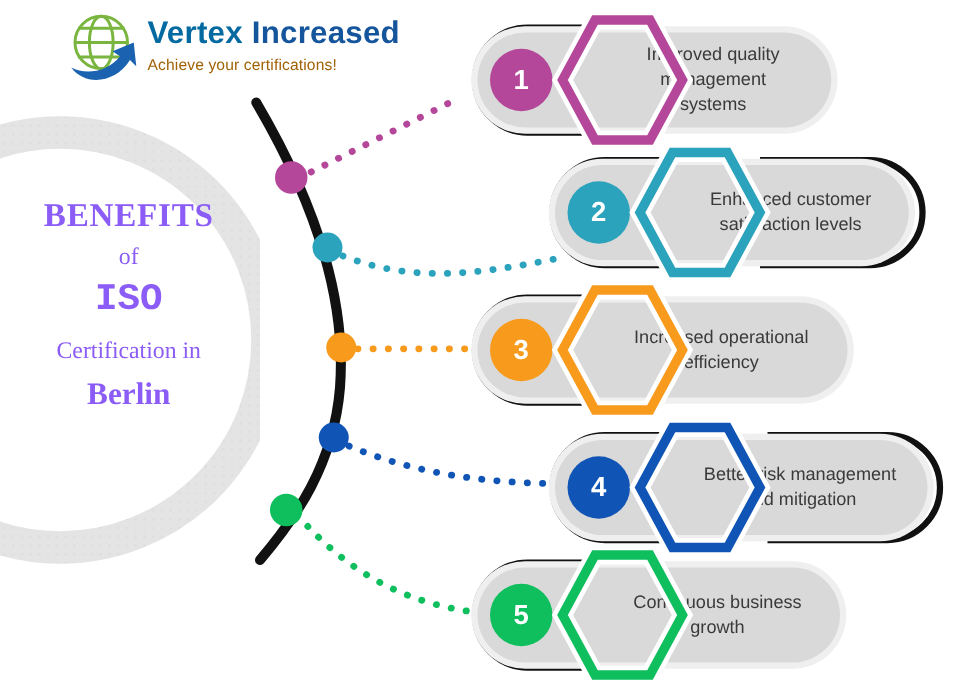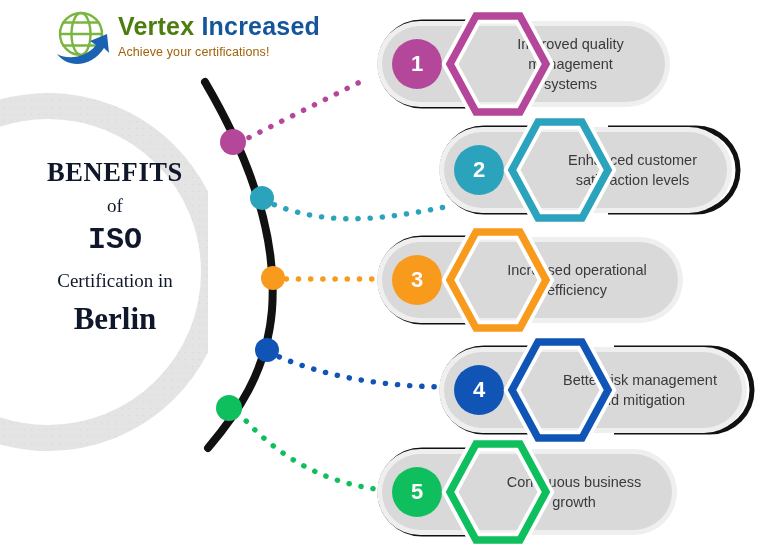--- a/index.html
+++ b/index.html
@@ -9,34 +9,34 @@
     font-family:"Liberation Sans", sans-serif;
     position:relative;
   }
   #stage{position:absolute;left:0;top:0;width:768px;height:545px;}
 
   
   #logo{position:absolute;left:52px;top:6px;width:230px;height:66px;}
   #logo-mark{position:absolute;left:0;top:2px;width:62px;height:60px;}
   #logo-type{position:absolute;left:66px;top:8px;}
   .brand-line{font-size:25px;font-weight:bold;letter-spacing:.2px;line-height:1;white-space:nowrap;}
-  .brand-vertex{color:#4d7c0f;}
+  .brand-vertex{color:#0369a1;}
   .brand-cert{color:#15559C;}
   .brand-tag{font-size:12.5px;color:#a16207;margin-top:6px;white-space:nowrap;letter-spacing:.1px;}
 
   #title-block{
-    position:absolute;left:24px;top:158px;width:182px;
-    text-align:center;color:#0f172a;
+    position:absolute;left:12px;top:158px;width:182px;
+    text-align:center;color:#8b5cf6;
     font-family:"Liberation Serif", serif;
   }
   .t-benefits{font-size:26.5px;font-weight:bold;letter-spacing:.6px;line-height:1.1;}
   .t-of{font-size:19px;margin-top:9px;line-height:1.1;}
   .t-iso{font-size:30px;font-weight:bold;margin-top:7px;line-height:1.1;font-family:Liberation Mono, monospace;}
   .t-certin{font-size:19px;margin-top:14px;line-height:1.1;}
-  .t-city{font-size:31px;font-weight:bold;margin-top:10px;line-height:1.1;}
+  .t-city{font-size:25px;font-weight:bold;margin-top:10px;line-height:1.1;}
 
   
   .row{position:absolute;height:104px;}
   .pill{
     position:absolute;top:14px;height:76px;
     background:#d9d9d9;border-radius:38px;
     box-shadow:0 0 0 5px #efefef;
   }
   .numcircle{
     position:absolute;top:27px;width:50px;height:50px;border-radius:50%;

